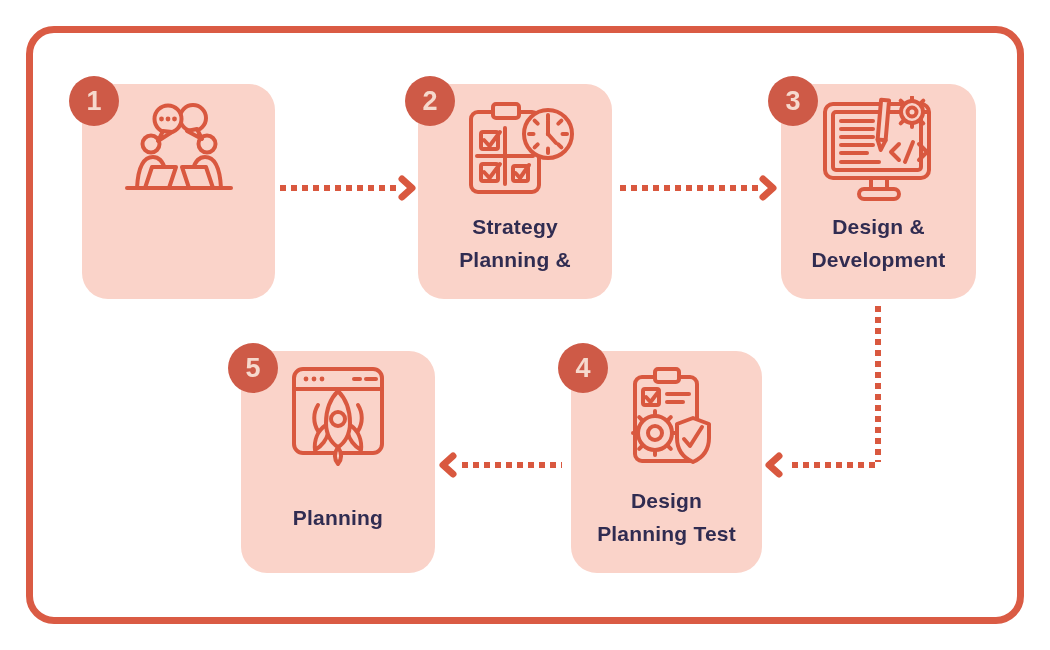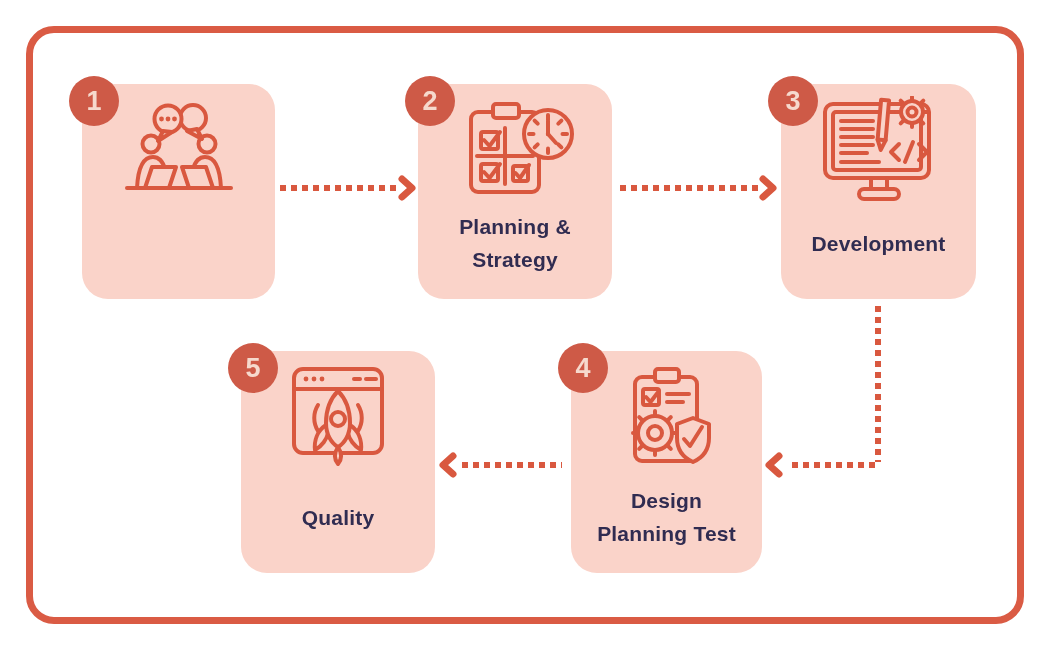--- a/index.html
+++ b/index.html
@@ -90,22 +90,22 @@
         <path class="s" d="M95 57 V52.5"></path>
         <path class="s" d="M81.6 51.4 L84.7 48.3"></path>
         <path class="s" d="M76 38 H80.5"></path>
         <path class="s" d="M81.6 24.6 L84.7 27.7"></path>
         <path class="s" d="M95 38 V25"></path>
         <path class="s" d="M95 38 L103 47"></path>
         <circle class="dot" cx="95" cy="38" r="2.2"></circle>
       </svg>
     </div>
     <div class="label">
-      <span>Planning &amp;</span>
-        <span>Strategy</span>
+      <span>Strategy</span>
+        <span>Planning &amp;</span>
     </div>
   </div>
 
   <div class="card" id="card3">
     <div class="badge">3</div>
     <div class="icon-wrap">
       <svg width="124" height="108" viewBox="0 0 124 108">
         <rect class="s" x="8" y="8" width="104" height="74" rx="8"></rect>
         <rect class="s" x="16" y="16" width="88" height="58" rx="3"></rect>
         <path class="s" d="M24 25 H56"></path>
@@ -129,20 +129,21 @@
         <circle class="sf" cx="95" cy="16" r="11"></circle>
         <circle class="s" cx="95" cy="16" r="4.5"></circle>
         <path class="s" d="M82 48 L74 56 L82 64"></path>
         <path class="s" d="M102 48 L110 56 L102 64"></path>
         <path class="s" d="M96 46 L88 66"></path>
         <path class="s" d="M54 82 V93 M70 82 V93"></path>
         <rect class="s" x="42" y="93" width="40" height="10" rx="5"></rect>
       </svg>
     </div>
     <div class="label">
+      <span>Design &amp;</span>
         <span>Development</span>
     </div>
   </div>
 
   <div class="card" id="card4">
     <div class="badge">4</div>
     <div class="icon-wrap">
       <svg width="112" height="108" viewBox="0 0 112 108">
         <rect class="s" x="24" y="14" width="62" height="84" rx="7"></rect>
         <rect class="sf" x="44" y="6" width="24" height="13" rx="3"></rect>
@@ -184,21 +185,21 @@
         <path class="s" d="M36 42 C31 50 31 60 36 68"></path>
         <path class="s" d="M76 42 C81 50 81 60 76 68"></path>
         <path class="sf" d="M44 62 C35 68 32 78 33 87 C40 83 45 76 46 70 Z"></path>
         <path class="sf" d="M68 62 C77 68 80 78 79 87 C72 83 67 76 66 70 Z"></path>
         <path class="sf" d="M56 28 C64 36 68 48 68 60 C68 71 63 80 56 84 C49 80 44 71 44 60 C44 48 48 36 56 28 Z"></path>
         <circle class="s" cx="56" cy="56" r="7"></circle>
         <path class="sf" d="M56 84 C60 90 60 96 56 101 C52 96 52 90 56 84 Z"></path>
       </svg>
     </div>
     <div class="label">
-        <span>Quality</span>
+        <span>Planning</span>
     </div>
   </div>
 
   <div class="dots-h" style="left:280px;top:185px;width:118px;"></div>
   <svg class="chev" style="left:397px;top:175px;" viewBox="0 0 20 26">
       <polyline points="5,4 15,13 5,22"></polyline>
     </svg>
 
   <div class="dots-h" style="left:620px;top:185px;width:138px;"></div>
   <svg class="chev" style="left:758px;top:175px;" viewBox="0 0 20 26">

